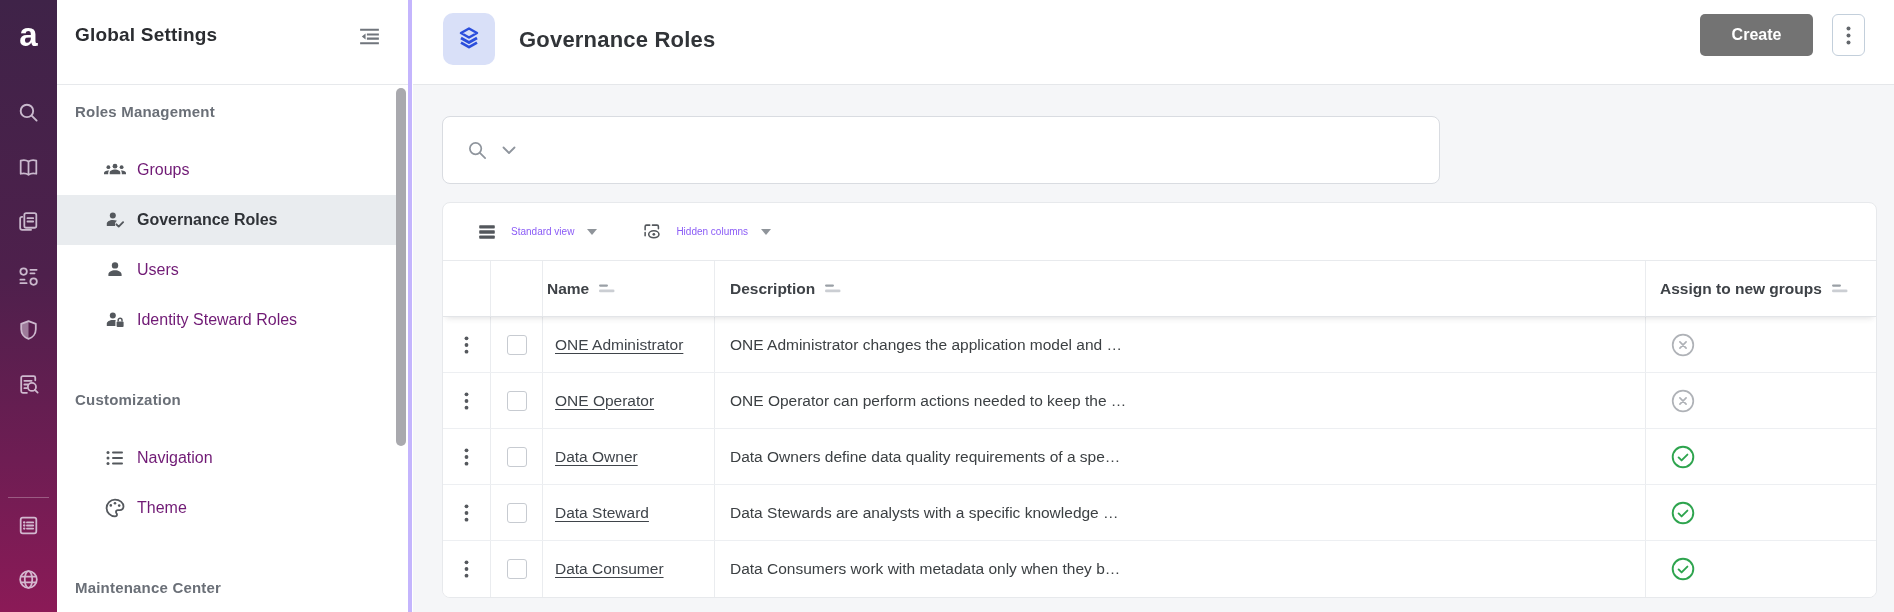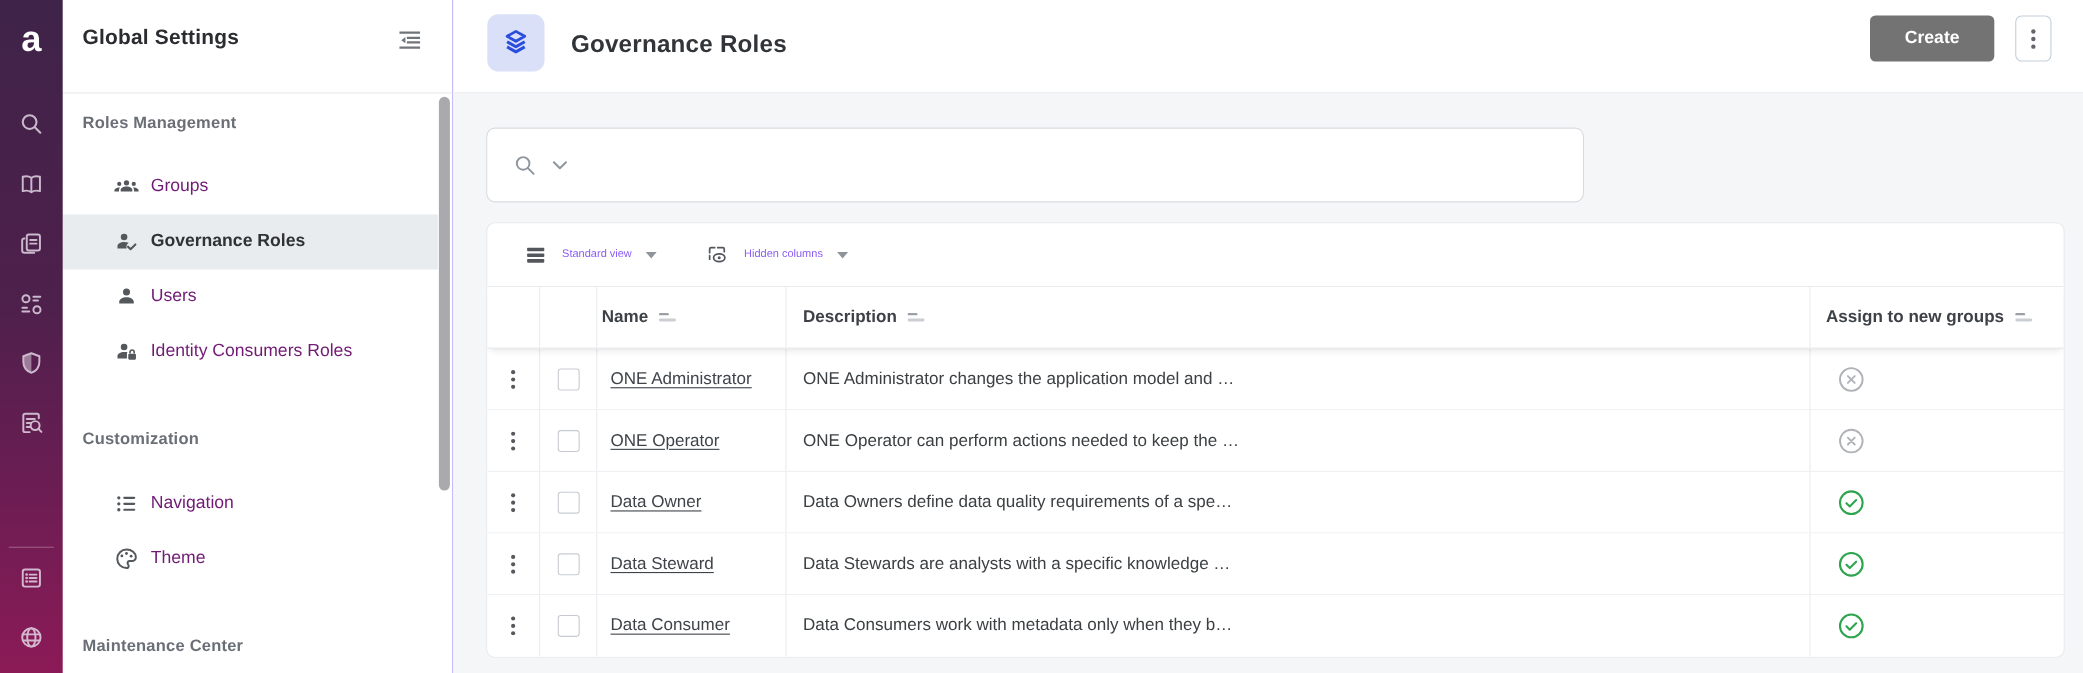--- a/index.html
+++ b/index.html
@@ -10,21 +10,21 @@
   .rail { position:absolute; left:0; top:0; width:57px; height:612px;
           background:linear-gradient(180deg,#3F2348 0%, #4E204C 45%, #6E1D53 75%, #8B1A57 100%); z-index:5; }
   .rail-logo { position:absolute; top:12px; left:0; width:57px; height:44px; display:flex; align-items:center; justify-content:center;
                color:#fff; font-size:33px; font-weight:700; line-height:1; }
   .rail-btn { position:absolute; left:0; width:57px; height:44px; display:flex; align-items:center; justify-content:center; cursor:pointer; }
   .rail-btn svg { width:25px; height:25px; opacity:.82; }
   .rail-divider { position:absolute; left:8px; width:41px; height:1px; background:rgba(255,255,255,.28); }
 
   
   .sidebar { position:absolute; left:57px; top:0; width:355px; height:612px; background:#fff;
-             border-right:1px solid #c4b5fd; z-index:4; }
+             border-right:4px solid #c4b5fd; z-index:4; }
   .sidebar-header { position:relative; height:85px; border-bottom:1px solid #E7E9EC; }
   .sidebar-title { position:absolute; left:18px; top:24px; font-size:19px; font-weight:700; color:#2A2C30; letter-spacing:.2px; }
   .collapse-btn { position:absolute; right:26px; top:24px; width:25px; height:25px; cursor:pointer; }
   .collapse-btn svg { width:25px; height:25px; }
   .sidebar-section { padding-top:18px; }
   .sidebar-section + .sidebar-section { padding-top:46px; }
   .section-label { height:22px; margin:0 0 20px 18px; font-size:15px; font-weight:700; color:#6A6F77; letter-spacing:.2px; }
   .sidebar-item { position:relative; height:50px; display:flex; align-items:center; padding-left:46px; cursor:pointer; width:341px; }
   .sidebar-item.selected { background:#E9ECEF; }
   .item-icon { width:24px; height:24px; margin-right:10px; flex:0 0 24px; }
@@ -193,21 +193,21 @@
         </div>
         <div class="sidebar-item">
           <span class="item-icon">
             <svg viewBox="0 0 24 24">
               <circle cx="9.8" cy="7.4" r="3" fill="#54585D"></circle>
               <path fill="#54585D" d="M9.8 11.9c-3.3 0-6 1.7-6 3.7V18h8.6v-4.6c0-.6.2-1.1.5-1.4-.9-.1-2-.1-3.1-.1z"></path>
               <rect x="13.6" y="13.6" width="7" height="5.4" rx="1" fill="#54585D"></rect>
               <path d="M15.2 13.4v-1.3a1.9 1.9 0 013.8 0v1.3" fill="none" stroke="#54585D" stroke-width="1.5"></path>
             </svg>
           </span>
-          <span class="item-label">Identity Consumers Roles</span>
+          <span class="item-label">Identity Steward Roles</span>
         </div>
       </div>
       <div class="sidebar-section">
         <div class="section-label">Customization</div>
         <div class="sidebar-item">
           <span class="item-icon">
             <svg viewBox="0 0 24 24" fill="#54585D">
               <circle cx="5" cy="6.6" r="1.5"></circle>
               <circle cx="5" cy="12" r="1.5"></circle>
               <circle cx="5" cy="17.4" r="1.5"></circle>

